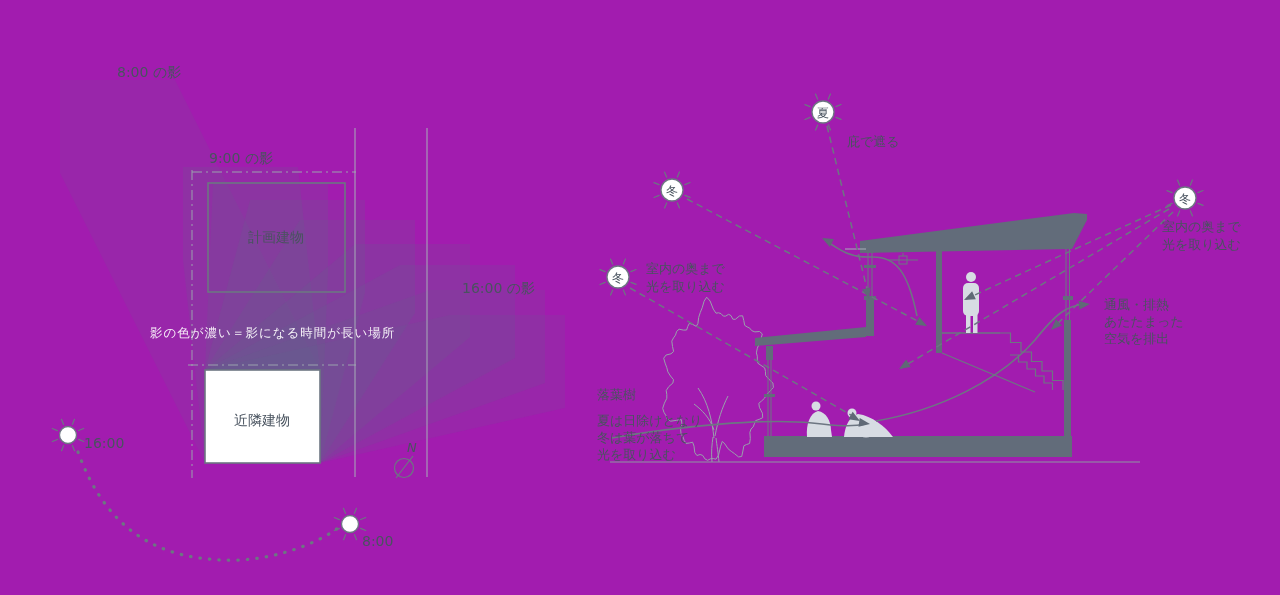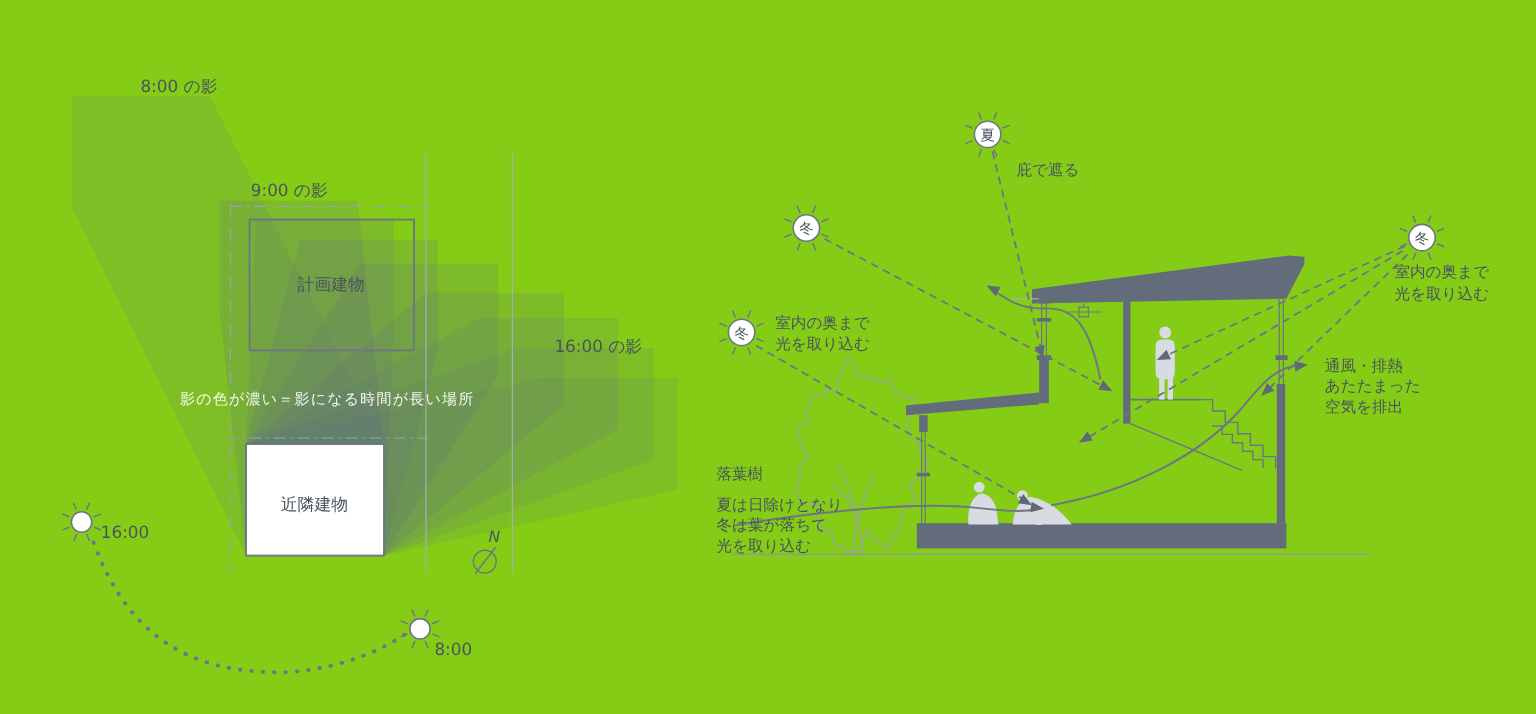--- a/index.html
+++ b/index.html
@@ -1,16 +1,16 @@
 <!DOCTYPE html>
 <html><head>
 <meta charset="utf-8">
 <style>
   html,body{margin:0;padding:0;background:#ffffff;}
-  .stage{position:relative;width:1280px;height:595px;background:#84cc16;overflow:hidden;}
+  .stage{position:relative;width:1280px;height:595px;background:#a21caf;overflow:hidden;}
   svg{position:absolute;left:0;top:0;}
   svg text{font-family:"DejaVu Sans","Liberation Sans",sans-serif;fill:#49535f;}
   .lbl{font-size:14px;}
   .lbl-s{font-size:13px;}
   .note{font-size:12.5px;fill:rgba(255,255,255,.93);letter-spacing:1px;}
   .bldg-label{font-size:14px;text-anchor:middle;}
   .north-n{font-size:13px;font-style:italic;}
   .thin{stroke:#a7aeb8;stroke-width:1;fill:none;}
   .dashdot{stroke:#9aa2ad;stroke-width:1;fill:none;stroke-dasharray:10 4 2 4;}
   .wall{fill:#626c7a;stroke:none;}

